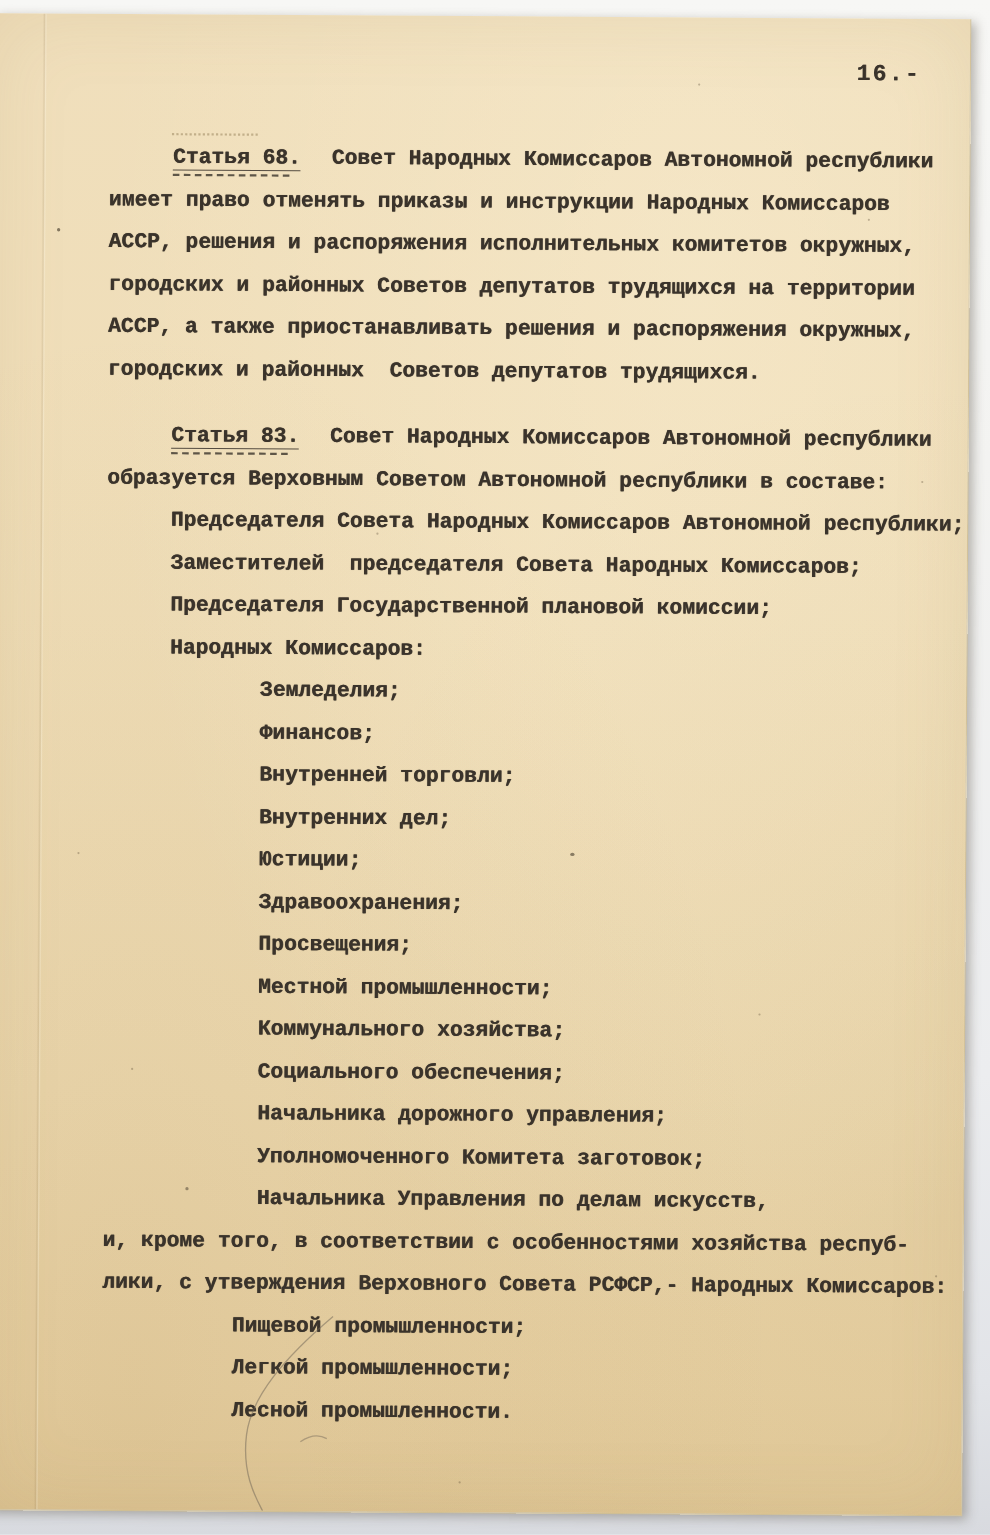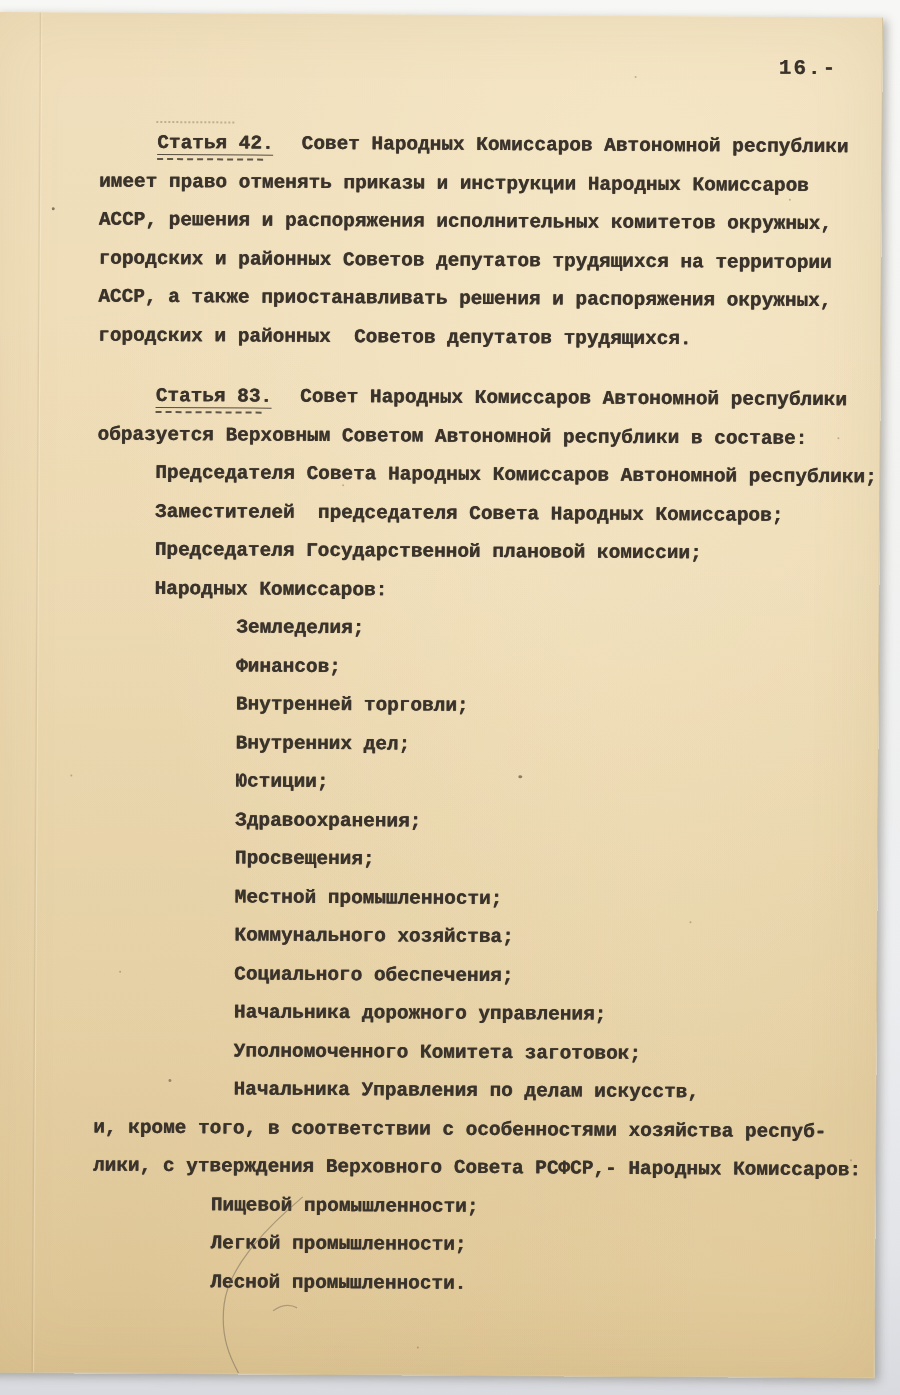--- a/index.html
+++ b/index.html
@@ -71,21 +71,21 @@
 <div class="scan">
   <div class="paper">
 
     <div class="crease"></div>
 
     <div class="page-number">16.-</div>
 
     <div class="ghost-dashes"></div>
 
     <div class="typed art68">
-      <div class="tline indent1"><span class="heading">Статья 42.</span><span class="heading-rest">Совет Народных Комиссаров Автономной республики</span></div>
+      <div class="tline indent1"><span class="heading">Статья 68.</span><span class="heading-rest">Совет Народных Комиссаров Автономной республики</span></div>
       <div class="tline">имеет право отменять приказы и инструкции Народных Комиссаров</div>
       <div class="tline">АССР, решения и распоряжения исполнительных комитетов окружных,</div>
       <div class="tline">городских и районных Советов депутатов трудящихся на территории</div>
       <div class="tline">АССР, а также приостанавливать решения и распоряжения окружных,</div>
       <div class="tline">городских и районных  Советов депутатов трудящихся.</div>
     </div>
 
     <div class="typed art69">
       <div class="tline indent1"><span class="heading">Статья 83.</span><span class="heading-rest">Совет Народных Комиссаров Автономной республики</span></div>
       <div class="tline">образуется Верховным Советом Автономной республики в составе:</div>

